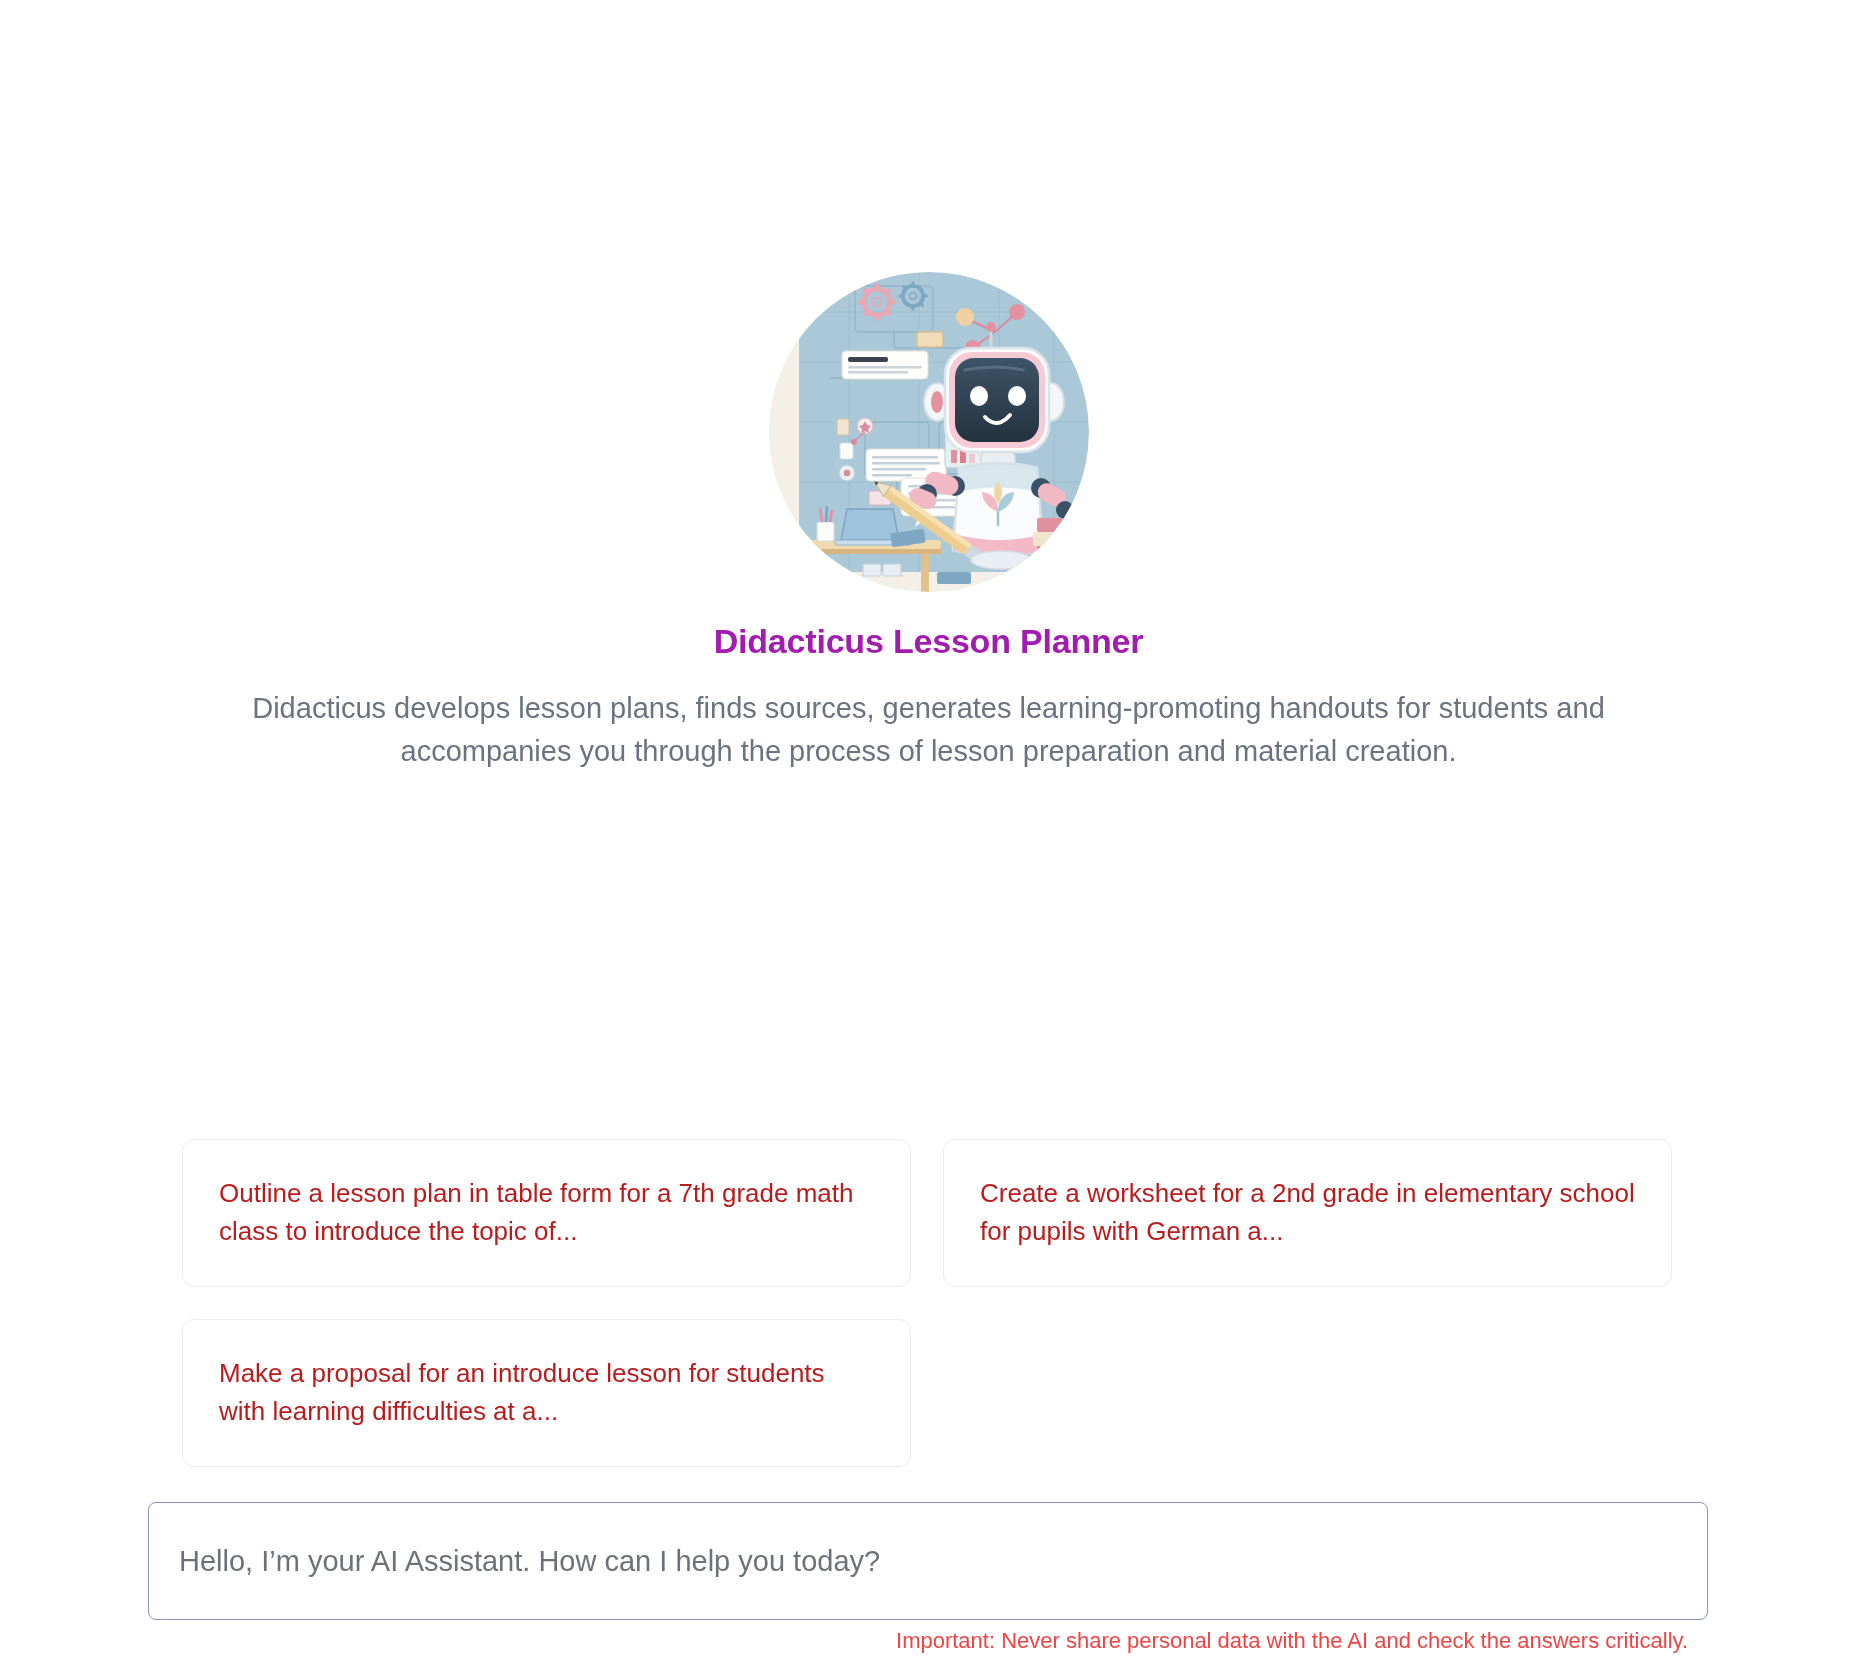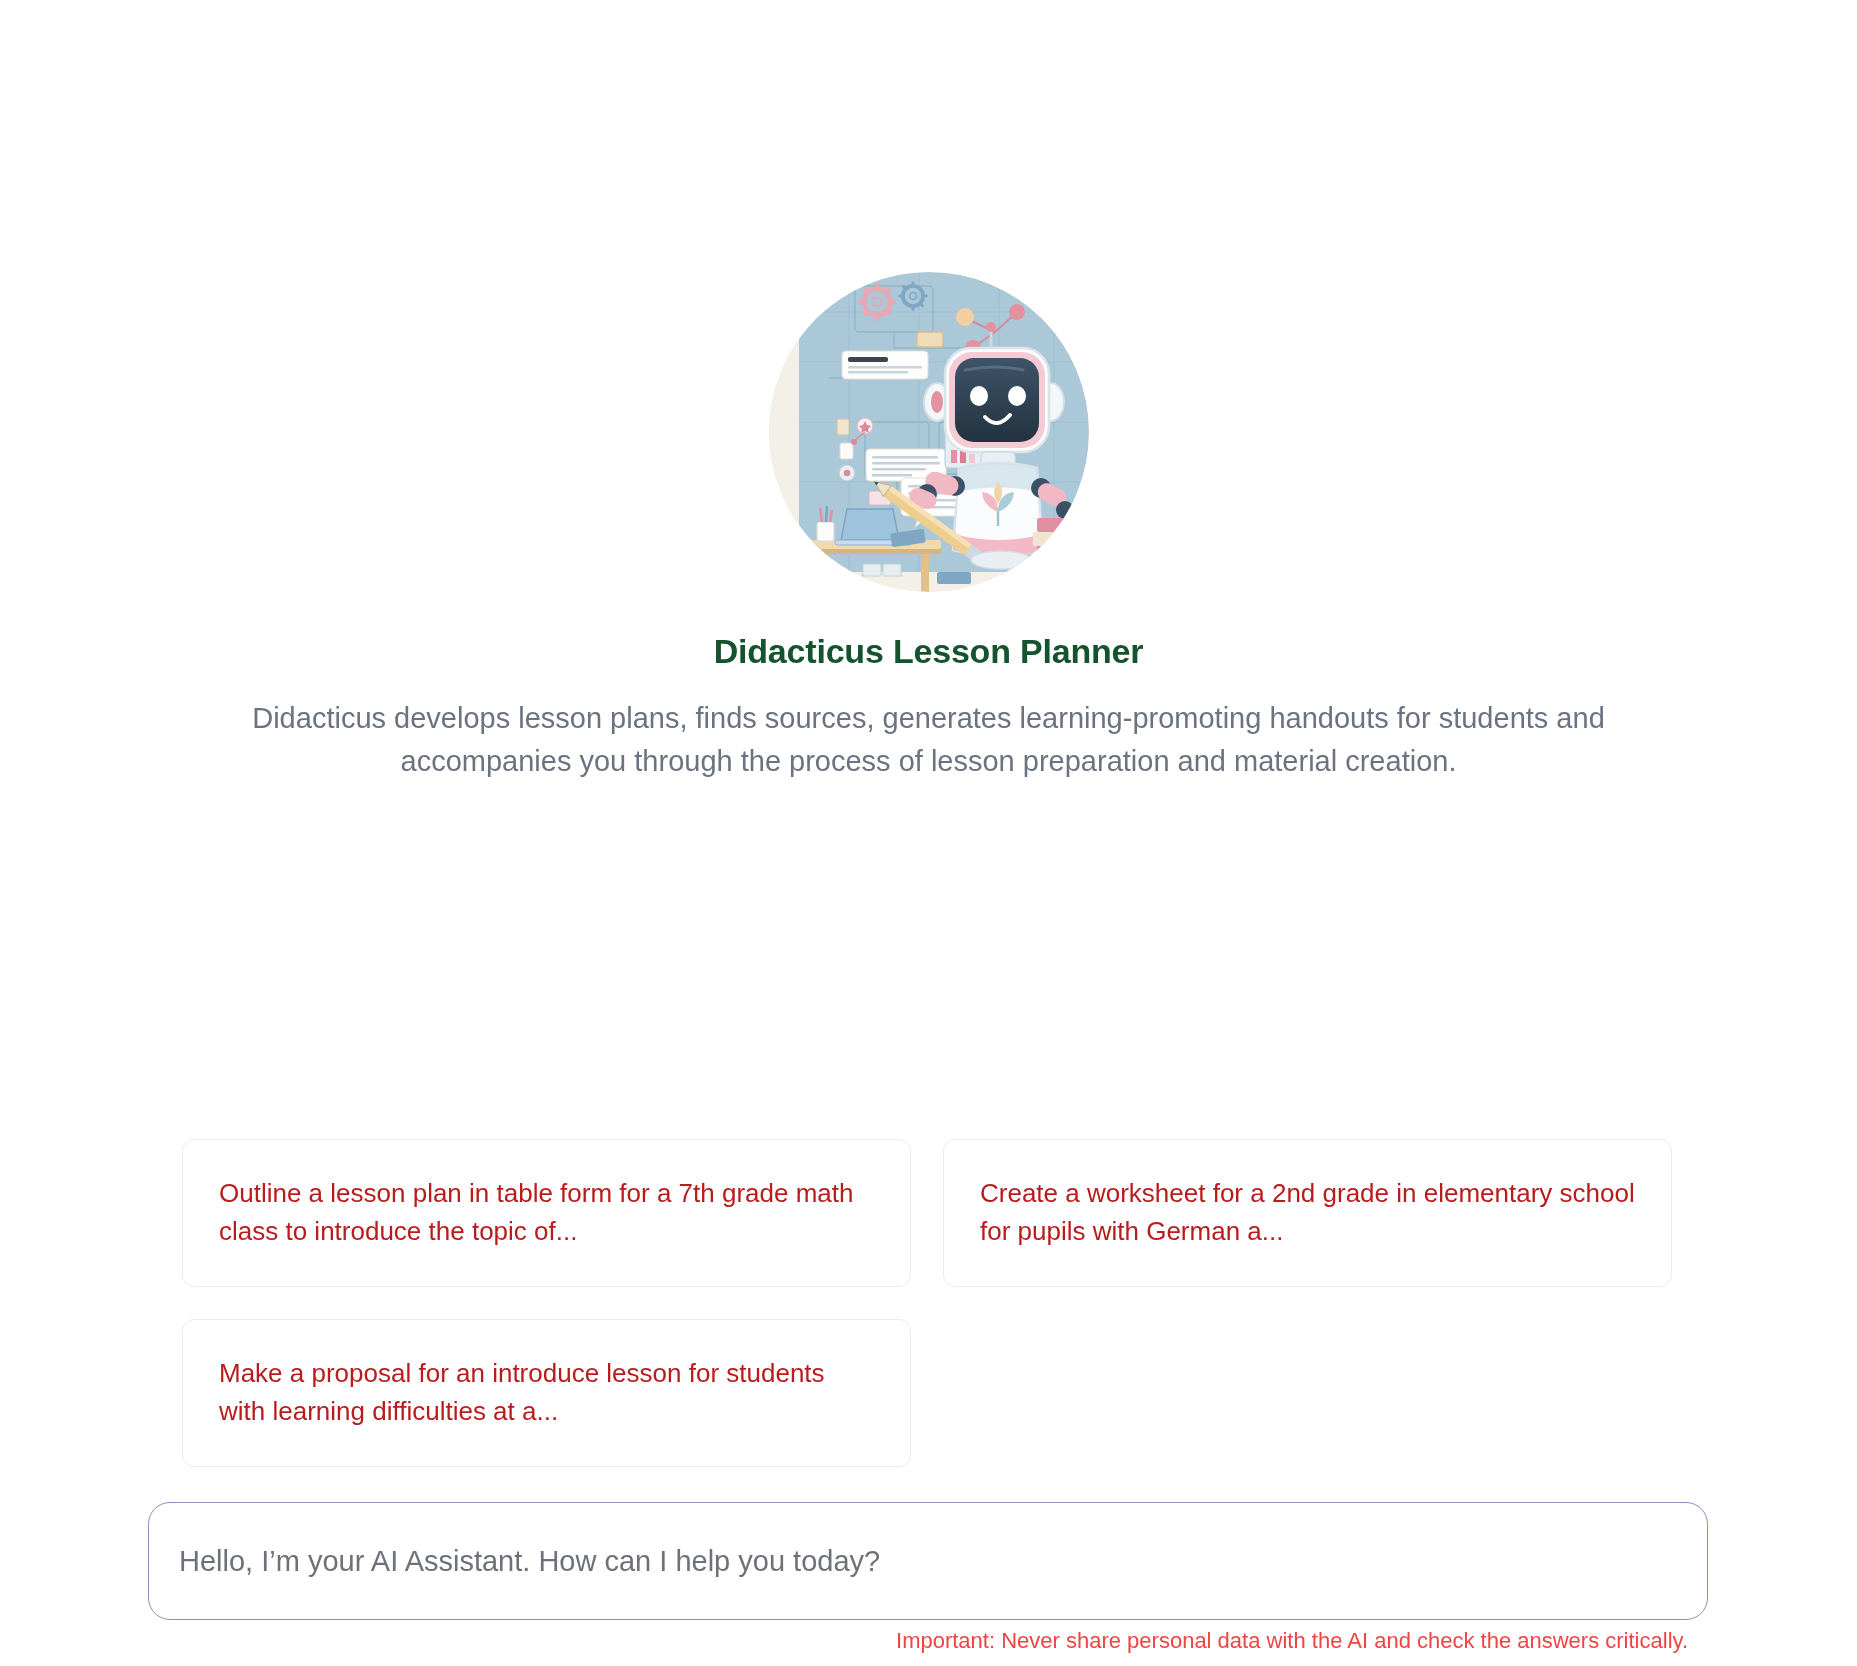--- a/index.html
+++ b/index.html
@@ -34,24 +34,24 @@
     width: 320px;
     height: 320px;
     border-radius: 50%;
     overflow: hidden;
     background: #f3efe6;
     display: block;
   }
   .avatar svg { display: block; width: 320px; height: 320px; }
 
   .app-title {
-    margin-top: 40px;
+    margin-top: 30px;
     font-size: 34px;
     font-weight: 700;
-    color: #14532d;
+    color: #a21caf;
     letter-spacing: -0.2px;
     text-align: center;
   }
 
   .app-desc {
     margin-top: 26px;
     width: 1420px;
     text-align: center;
     font-size: 29px;
     line-height: 1.47;
@@ -95,21 +95,21 @@
 
   
   .composer {
     position: absolute;
     top: 1502px;
     left: 148px;
     width: 1560px;
     height: 118px;
     background: #ffffff;
     border: 1.5px solid #8795b8;
-    border-radius: 22px;
+    border-radius: 8px;
     display: flex;
     align-items: center;
     padding: 0 30px;
   }
 
   .composer input {
     width: 100%;
     border: none;
     outline: none;
     background: transparent;

